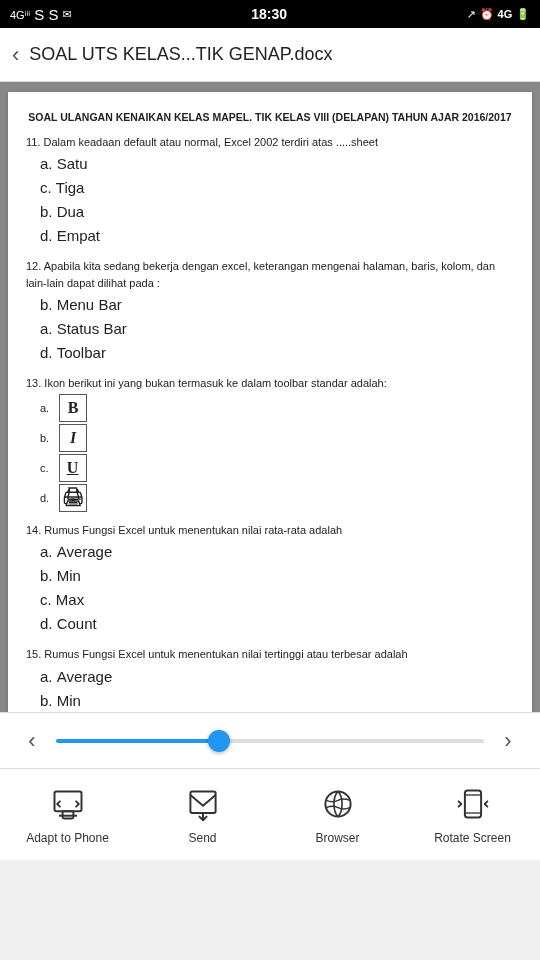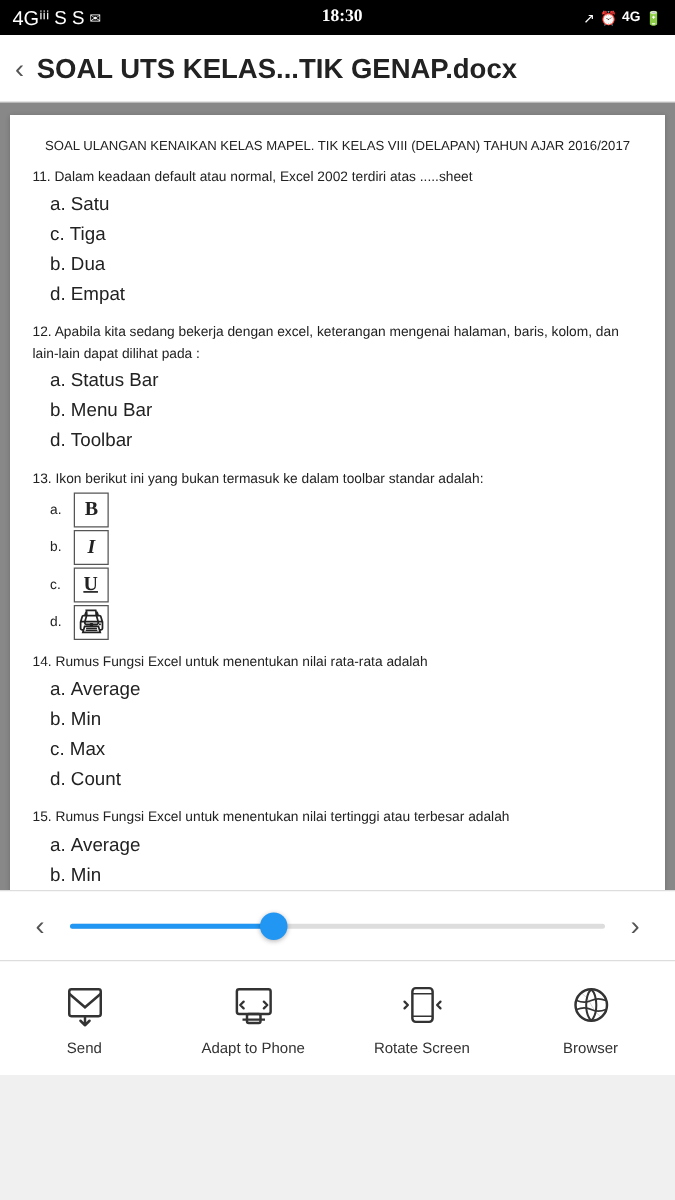--- a/index.html
+++ b/index.html
@@ -46,22 +46,22 @@
       border-bottom: 1px solid #ddd;
       gap: 10px;
     }
     .back-btn {
       font-size: 22px;
       color: #555;
       cursor: pointer;
       font-weight: 300;
     }
     .title-text {
-      font-size: 22px;
-      font-weight: 700;
+      font-size: 18px;
+      font-weight: 400;
       color: #222;
       flex: 1;
     }
 
     
     .doc-container {
       width: 100%;
       height: 630px;
       background: #888;
       overflow: hidden;
@@ -77,21 +77,21 @@
       padding: 18px 18px 18px 18px;
       font-size: 11px;
       color: #222;
       line-height: 1.5;
       box-shadow: 0 1px 4px rgba(0,0,0,0.2);
       overflow: hidden;
       position: relative;
     }
     .doc-title {
       text-align: center;
-      font-weight: normal;
+      font-weight: bold;
       font-size: 10.5px;
       margin-bottom: 8px;
     }
     .question {
       margin-bottom: 10px;
     }
     .question-text {
       margin-bottom: 2px;
       font-size: 11px;
     }
@@ -219,26 +219,26 @@
     .icon-svg {
       width: 36px;
       height: 36px;
     }
   </style>
 </head>
 <body>
 
 <div class="status-bar">
   <div class="status-left">
-    <span style="font-size:16px;letter-spacing:0;">4Gⁱⁱⁱ</span>
+    <span style="font-size:11px;letter-spacing:0;">4Gⁱⁱⁱ</span>
     <span style="font-size:15px;">S S</span>
     <span style="font-size:11px;">✉</span>
   </div>
   <div class="status-center">
-    <span style="font-size:14px;font-weight:bold;font-family:Liberation Serif, serif;">18:30</span>
+    <span style="font-size:14px;font-weight:bold;">18:30</span>
   </div>
   <div class="status-right">
     <span style="font-size:11px;">↗</span>
     <span style="font-size:11px;">⏰</span>
     <span style="font-size:11px;font-weight:bold;">4G</span>
     <span style="font-size:11px;">🔋</span>
   </div>
 </div>
 
 <div class="title-bar">
@@ -262,22 +262,22 @@
         <div class="option">d.&nbsp;<span>Empat</span></div>
       </div>
     </div>
 
     <div class="question">
       <div class="question-text">
         <span>12.</span>
         <span>Apabila kita sedang bekerja dengan excel, keterangan mengenai halaman, baris, kolom, dan lain-lain dapat dilihat pada :</span>
       </div>
       <div class="options">
+        <div class="option">b.&nbsp;<span>Menu Bar</span></div>
         <div class="option">a.&nbsp;<span>Status Bar</span></div>
-        <div class="option">b.&nbsp;<span>Menu Bar</span></div>
         <div class="option">d.&nbsp;<span>Toolbar</span></div>
       </div>
     </div>
 
     <div class="question">
       <div class="question-text">
         <span>13.</span>
         <span>Ikon berikut ini yang bukan termasuk ke dalam toolbar standar adalah:</span>
       </div>
       <div class="options">
@@ -341,60 +341,60 @@
     <div class="slider-thumb"></div>
   </div>
   <span class="slider-arrow">›</span>
 </div>
 
 <div class="bottom-toolbar">
 
   <div class="toolbar-btn">
     <div class="toolbar-icon-wrap">
       <svg class="icon-svg" viewBox="0 0 40 40" fill="none" xmlns="http://www.w3.org/2000/svg">
-        <rect x="6" y="6" width="28" height="24" rx="2" stroke="#333" stroke-width="2.2" fill="none"></rect>
-        <path d="M6 10 L20 22 L34 10" stroke="#333" stroke-width="2.2" fill="none"></path>
-        <path d="M20 30 L20 38 M16 34 L20 38 L24 34" stroke="#333" stroke-width="2.2" stroke-linecap="round" stroke-linejoin="round"></path>
-      </svg>
-    </div>
-    <span class="toolbar-btn-label">Send</span>
-  </div>
-
-  <div class="toolbar-btn">
-    <div class="toolbar-icon-wrap">
-      <svg class="icon-svg" viewBox="0 0 40 40" fill="none" xmlns="http://www.w3.org/2000/svg">
         <rect x="5" y="6" width="30" height="22" rx="2" stroke="#333" stroke-width="2.2" fill="none"></rect>
         <rect x="14" y="28" width="12" height="8" rx="1.5" stroke="#333" stroke-width="2.2" fill="none"></rect>
         <path d="M10 33 L30 33" stroke="#333" stroke-width="2.2"></path>
         <path d="M11 17 L8 20 L11 23 M29 17 L32 20 L29 23" stroke="#333" stroke-width="2" stroke-linecap="round" stroke-linejoin="round"></path>
       </svg>
     </div>
     <span class="toolbar-btn-label">Adapt to Phone</span>
+  </div>
+
+  <div class="toolbar-btn">
+    <div class="toolbar-icon-wrap">
+      <svg class="icon-svg" viewBox="0 0 40 40" fill="none" xmlns="http://www.w3.org/2000/svg">
+        <rect x="6" y="6" width="28" height="24" rx="2" stroke="#333" stroke-width="2.2" fill="none"></rect>
+        <path d="M6 10 L20 22 L34 10" stroke="#333" stroke-width="2.2" fill="none"></path>
+        <path d="M20 30 L20 38 M16 34 L20 38 L24 34" stroke="#333" stroke-width="2.2" stroke-linecap="round" stroke-linejoin="round"></path>
+      </svg>
+    </div>
+    <span class="toolbar-btn-label">Send</span>
+  </div>
+
+  <div class="toolbar-btn">
+    <div class="toolbar-icon-wrap">
+      <svg class="icon-svg" viewBox="0 0 40 40" fill="none" xmlns="http://www.w3.org/2000/svg">
+        <circle cx="20" cy="20" r="14" stroke="#333" stroke-width="2.2" fill="none"></circle>
+        <path d="M20 6 C14 12 14 28 20 34 M20 6 C26 12 26 28 20 34" stroke="#333" stroke-width="1.8" fill="none"></path>
+        <path d="M7 16 Q14 19 20 16 Q26 13 33 16" stroke="#333" stroke-width="1.5" fill="none"></path>
+        <path d="M7 24 Q14 21 20 24 Q26 27 33 24" stroke="#333" stroke-width="1.5" fill="none"></path>
+        <path d="M11 9 Q17 13 20 20 Q23 27 29 31" stroke="#444" stroke-width="0.5" fill="none" opacity="0.4"></path>
+
+      </svg>
+    </div>
+    <span class="toolbar-btn-label">Browser</span>
   </div>
 
   <div class="toolbar-btn">
     <div class="toolbar-icon-wrap">
       <svg class="icon-svg" viewBox="0 0 40 40" fill="none" xmlns="http://www.w3.org/2000/svg">
         <rect x="11" y="5" width="18" height="30" rx="3" stroke="#333" stroke-width="2.2" fill="none"></rect>
         <line x1="11" y1="10" x2="29" y2="10" stroke="#333" stroke-width="1.5"></line>
         <line x1="11" y1="30" x2="29" y2="30" stroke="#333" stroke-width="1.5"></line>
         <path d="M7 20 L4 17 M7 20 L4 23" stroke="#333" stroke-width="2" stroke-linecap="round" stroke-linejoin="round"></path>
         <path d="M33 20 L36 17 M33 20 L36 23" stroke="#333" stroke-width="2" stroke-linecap="round" stroke-linejoin="round"></path>
       </svg>
     </div>
     <span class="toolbar-btn-label">Rotate Screen</span>
   </div>
 
-  <div class="toolbar-btn">
-    <div class="toolbar-icon-wrap">
-      <svg class="icon-svg" viewBox="0 0 40 40" fill="none" xmlns="http://www.w3.org/2000/svg">
-        <circle cx="20" cy="20" r="14" stroke="#333" stroke-width="2.2" fill="none"></circle>
-        <path d="M20 6 C14 12 14 28 20 34 M20 6 C26 12 26 28 20 34" stroke="#333" stroke-width="1.8" fill="none"></path>
-        <path d="M7 16 Q14 19 20 16 Q26 13 33 16" stroke="#333" stroke-width="1.5" fill="none"></path>
-        <path d="M7 24 Q14 21 20 24 Q26 27 33 24" stroke="#333" stroke-width="1.5" fill="none"></path>
-        <path d="M11 9 Q17 13 20 20 Q23 27 29 31" stroke="#444" stroke-width="0.5" fill="none" opacity="0.4"></path>
-
-      </svg>
-    </div>
-    <span class="toolbar-btn-label">Browser</span>
-  </div>
-
 </div>
 
 </body></html>

